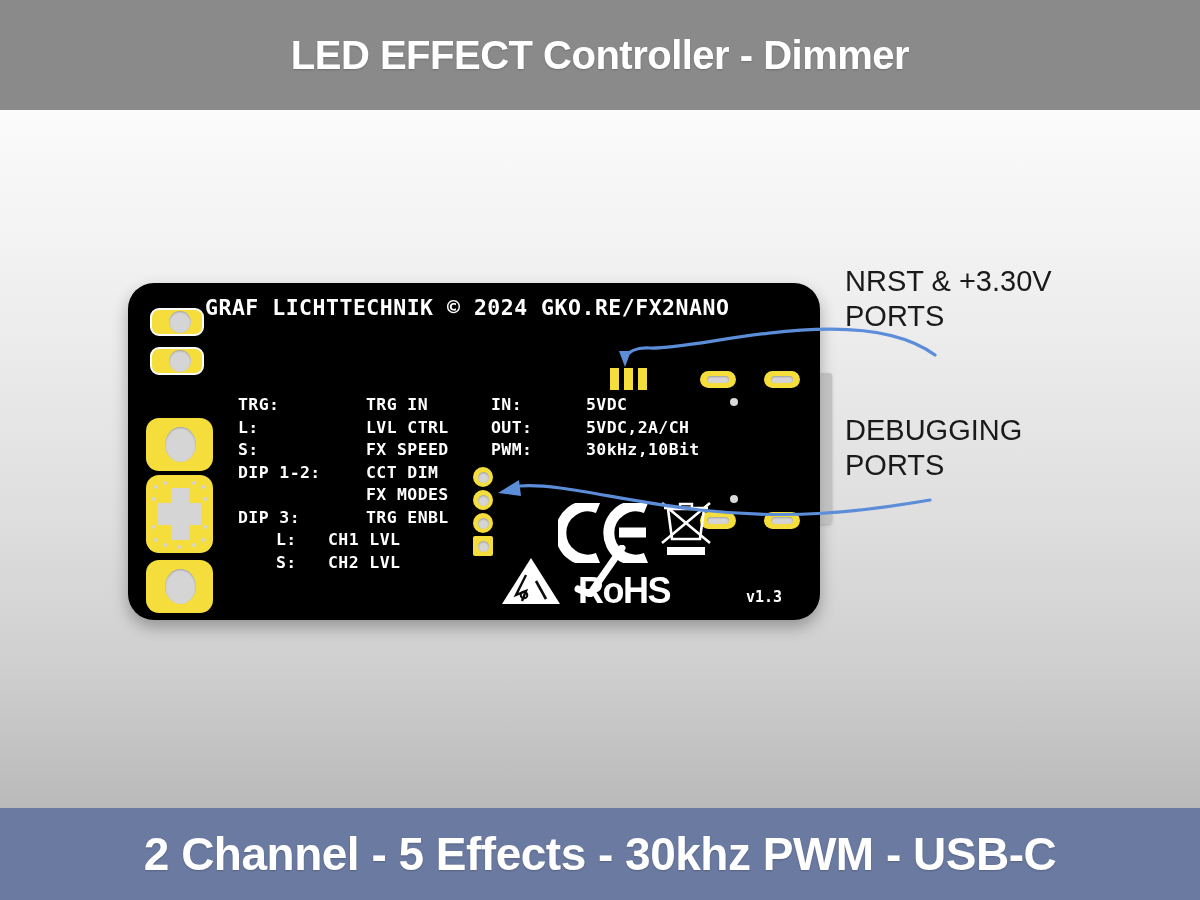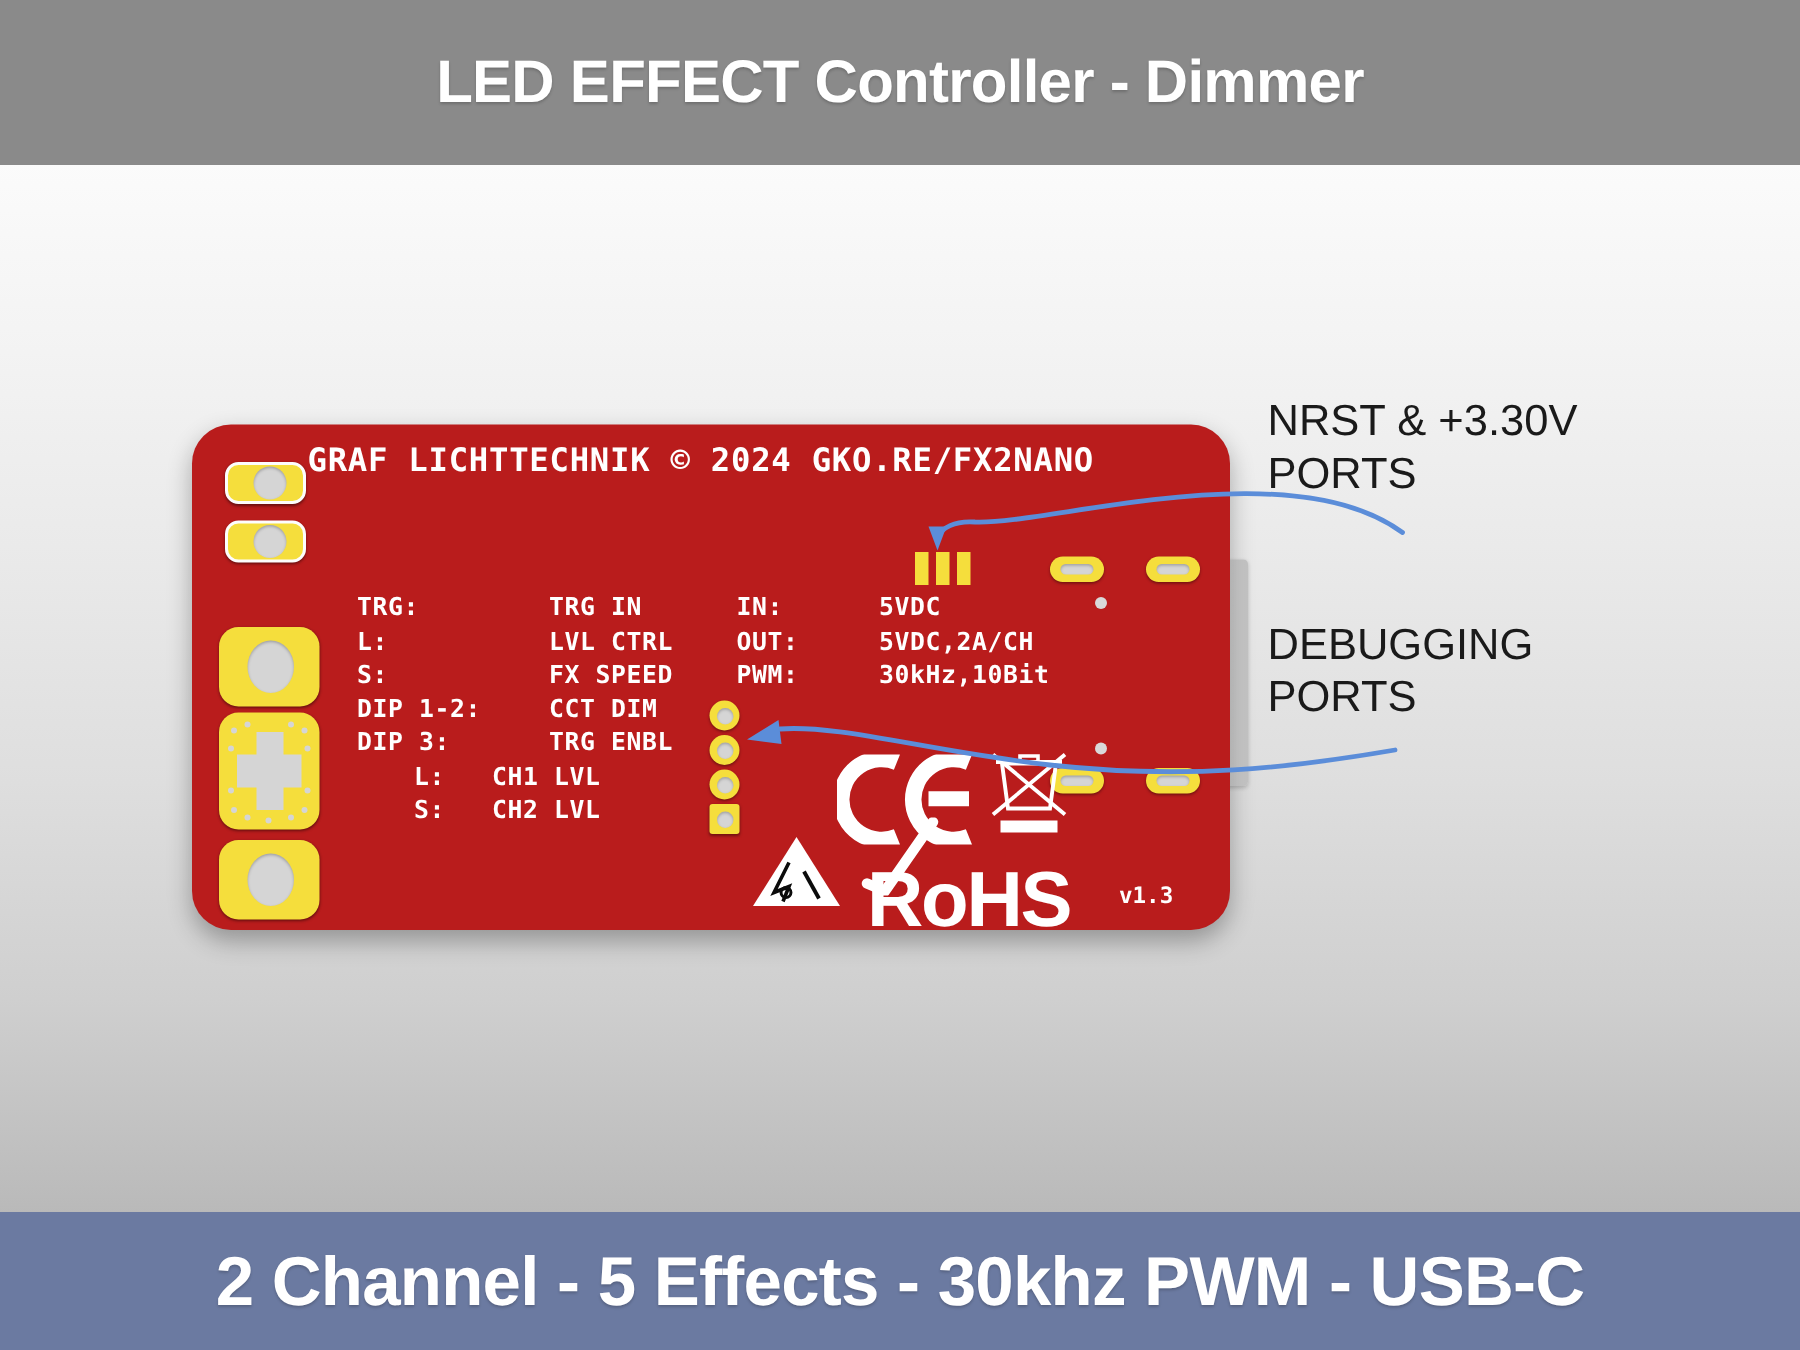--- a/index.html
+++ b/index.html
@@ -44,21 +44,21 @@
     top: 808px; height: 92px;
     background: #6b7aa1;
     font-size: 46px;
   }
 
   
   .pcb {
     position: absolute;
     left: 128px; top: 283px;
     width: 692px; height: 337px;
-    background: #b91c1c;
+    background: #000000;
     border-radius: 26px;
     box-shadow: 0 7px 16px rgba(0,0,0,0.30);
   }
   .pcb-inner { position: absolute; inset: 0; }
 
   
   .edge-connector {
     position: absolute;
     left: 814px; top: 373px;
     width: 18px; height: 151px;
@@ -146,21 +146,21 @@
   .pad-oval .pad-hole { width: 22px; height: 7px; border-radius: 4px; left: 7px; top: 5px; }
   .dot-white { position: absolute; width: 8px; height: 8px; border-radius: 50%; background: #d9d9d9; }
 
   
   .mark { position: absolute; }
   .ce-mark { left: 558px; top: 503px; }
   .weee-mark { left: 658px; top: 497px; }
   .esd-mark { left: 500px; top: 555px; }
   .rohs-text {
     position: absolute; left: 578px; top: 570px;
-    color: #ffffff; font-size: 52px; font-weight: bold;
+    color: #ffffff; font-size: 36px; font-weight: bold;
     font-family: "Liberation Sans", sans-serif;
     letter-spacing: -1.5px;
   }
   .rohs-check { position: absolute; left: 572px; top: 545px; }
   .version {
     position: absolute; left: 746px; top: 588px;
     color: #ffffff; font-family: "DejaVu Sans Mono", monospace;
     font-size: 15px; font-weight: bold;
   }
 
@@ -245,20 +245,24 @@
           <span class="c-key">S:</span>
           <span class="c-val">FX SPEED</span>
           <span class="c-key2">PWM:</span>
           <span class="c-val2">30kHz,10Bit</span>
         </div>
         <div class="spec-row">
           <span class="c-key">DIP 1-2:</span>
           <span class="c-val">CCT DIM</span>
         </div>
         <div class="spec-row">
+          <span class="c-key"></span>
+          <span class="c-val">FX MODES</span>
+        </div>
+        <div class="spec-row">
           <span class="c-key">DIP 3:</span>
           <span class="c-val">TRG ENBL</span>
         </div>
         <div class="spec-row">
           <span class="c-key ind">L:</span>
           <span class="c-val">CH1 LVL</span>
         </div>
         <div class="spec-row">
           <span class="c-key ind">S:</span>
           <span class="c-val">CH2 LVL</span>

